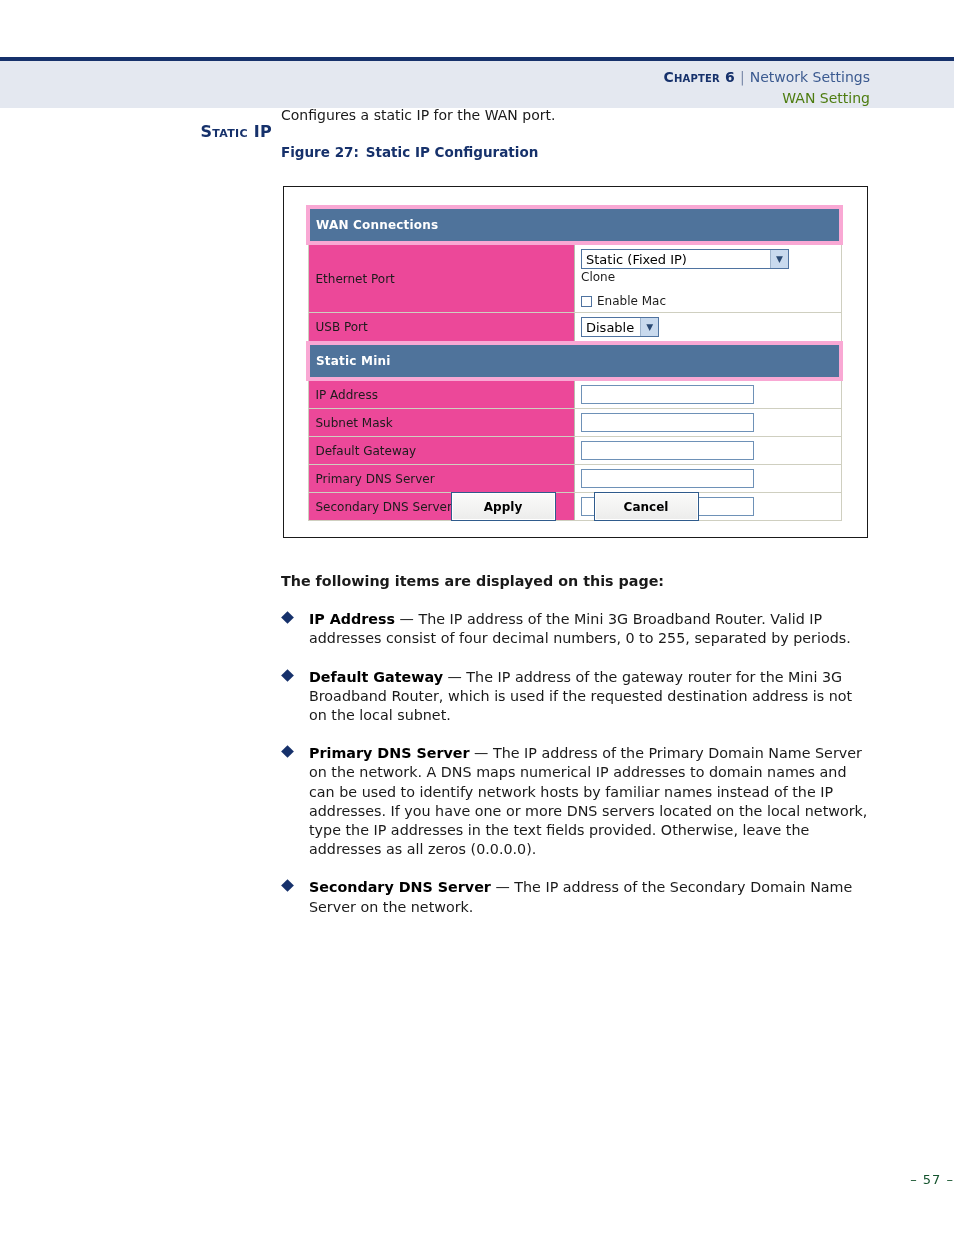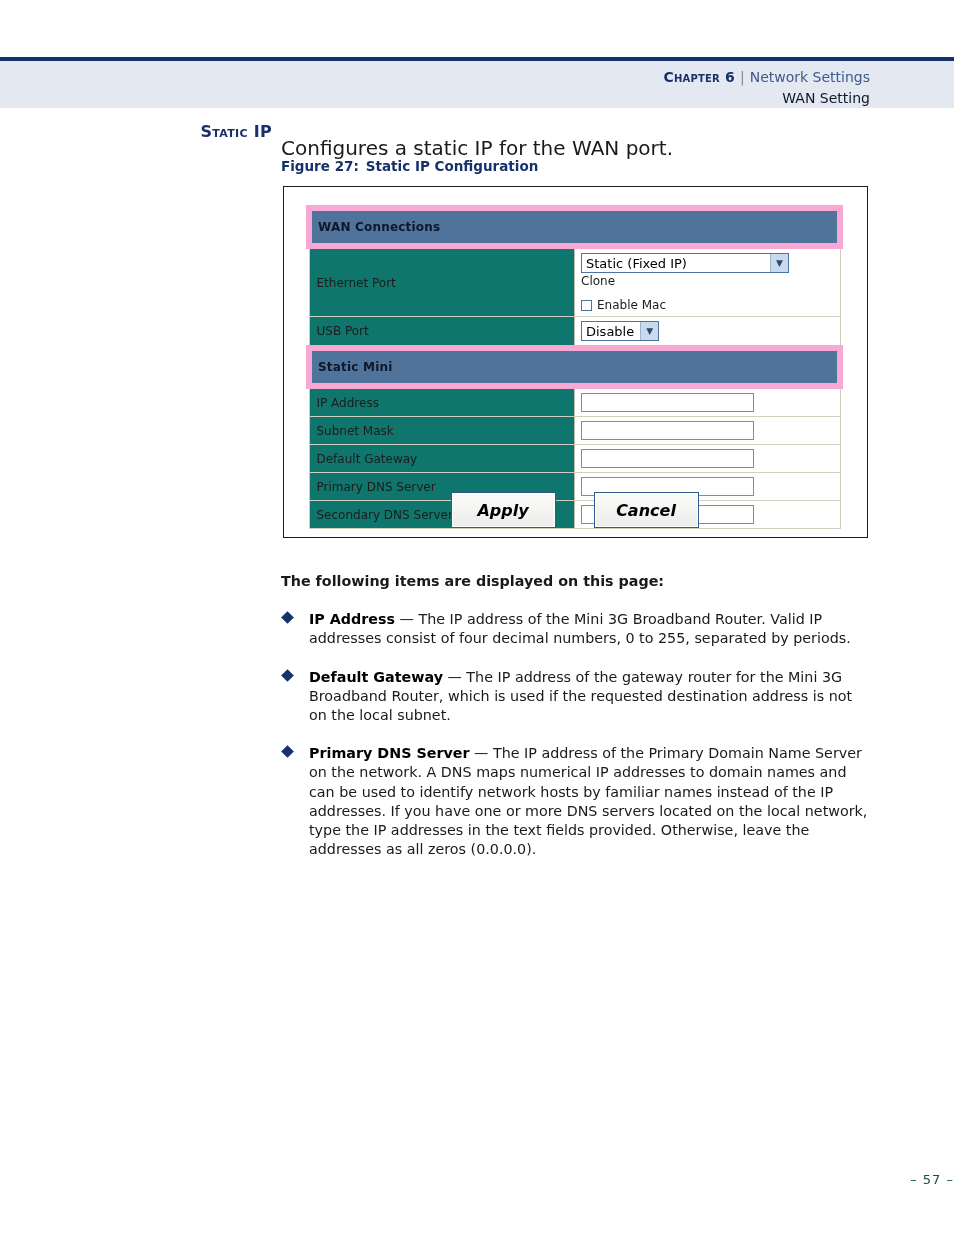--- a/index.html
+++ b/index.html
@@ -47,50 +47,50 @@
   }
   .hdr-sep {
     color: #7a8aa8;
     padding: 0 5px;
   }
   .hdr-section {
     color: #3b5a90;
   }
   .hdr-line2 {
     font-size: 14px;
-    color: #0f172a;
+    color: #4d7c0f;
     white-space: nowrap;
   }
 
   
   .side-heading {
     position: absolute;
     left: 92px;
     top: 122px;
     width: 180px;
     text-align: right;
     color: #16316b;
     font-weight: bold;
     font-variant: small-caps;
     font-size: 16px;
     letter-spacing: 0.3px;
   }
   .intro-text {
     position: absolute;
     left: 281px;
-    top: 136px;
-    font-size: 20px;
+    top: 107px;
+    font-size: 14px;
     color: #1a1a1a;
   }
 
   
   .figure-caption {
     position: absolute;
     left: 281px;
-    top: 158px;
+    top: 144px;
     font-size: 13.5px;
     font-weight: bold;
     color: #16316b;
   }
   .figure-caption .fig-num { margin-right: 7px; }
 
   
   .figure-frame {
     position: absolute;
     left: 283px;
@@ -110,29 +110,29 @@
   }
 
   
   .ui-table {
     width: 537px;
     border-collapse: collapse;
     table-layout: fixed;
   }
   .section-bar td {
     background: #4f739b;
-    color: #0f172a;
+    color: #ffffff;
     font-size: 12px;
     font-weight: bold;
     padding: 9px 6px;
     letter-spacing: 0.2px;
-    border: 6px solid #f9a8d4;
+    border: 4px solid #f9a8d4;
   }
   .ui-table td.label-cell {
-    background: #0f766e;
+    background: #ec4899;
     color: #1c1c1c;
     font-size: 12px;
     padding: 6px 7px;
     border: 1px solid #cfcfc0;
     border-right: 1px solid #b9bcae;
     vertical-align: middle;
     width: 215px;
   }
   .ui-table td.value-cell {
     background: #ffffff;
@@ -216,32 +216,31 @@
     position: absolute;
     left: 22px;
     top: 305px;
     width: 537px;
     display: flex;
     justify-content: center;
     gap: 38px;
   }
   .ui-button {
     width: 105px;
-    height: 36px;
+    height: 29px;
     border: 1px solid #2f5b8c;
     background: linear-gradient(#fbfbfa, #ececeb);
-    font-size: 16px;
+    font-size: 12px;
     font-weight: bold;
     color: #000000;
     display: flex;
     align-items: center;
     justify-content: center;
     box-shadow: inset 0 0 0 1px #ffffff;
     box-sizing: border-box;
-    font-style: italic;
   }
 
   
   .body-copy {
     position: absolute;
     left: 281px;
     top: 572px;
     width: 592px;
     font-size: 14.3px;
     line-height: 19.2px;
@@ -384,16 +383,20 @@
       <span class="bullet-term">IP Address</span><span> — The IP address of the Mini 3G Broadband Router. Valid IP addresses consist of four decimal numbers, 0 to 255, separated by periods.</span>
     </li>
     <li class="bullet-item">
       <span class="bullet-marker"></span>
       <span class="bullet-term">Default Gateway</span><span> — The IP address of the gateway router for the Mini 3G Broadband Router, which is used if the requested destination address is not on the local subnet.</span>
     </li>
     <li class="bullet-item">
       <span class="bullet-marker"></span>
       <span class="bullet-term">Primary DNS Server</span><span> — The IP address of the Primary Domain Name Server on the network. A DNS maps numerical IP addresses to domain names and can be used to identify network hosts by familiar names instead of the IP addresses. If you have one or more DNS servers located on the local network, type the IP addresses in the text fields provided. Otherwise, leave the addresses as all zeros (0.0.0.0).</span>
     </li>
+    <li class="bullet-item">
+      <span class="bullet-marker"></span>
+      <span class="bullet-term">Secondary DNS Server</span><span> — The IP address of the Secondary Domain Name Server on the network.</span>
+    </li>
   </ul>
 </div>
 
 <div class="page-footer">–  57  –</div>
 
 </body></html>

